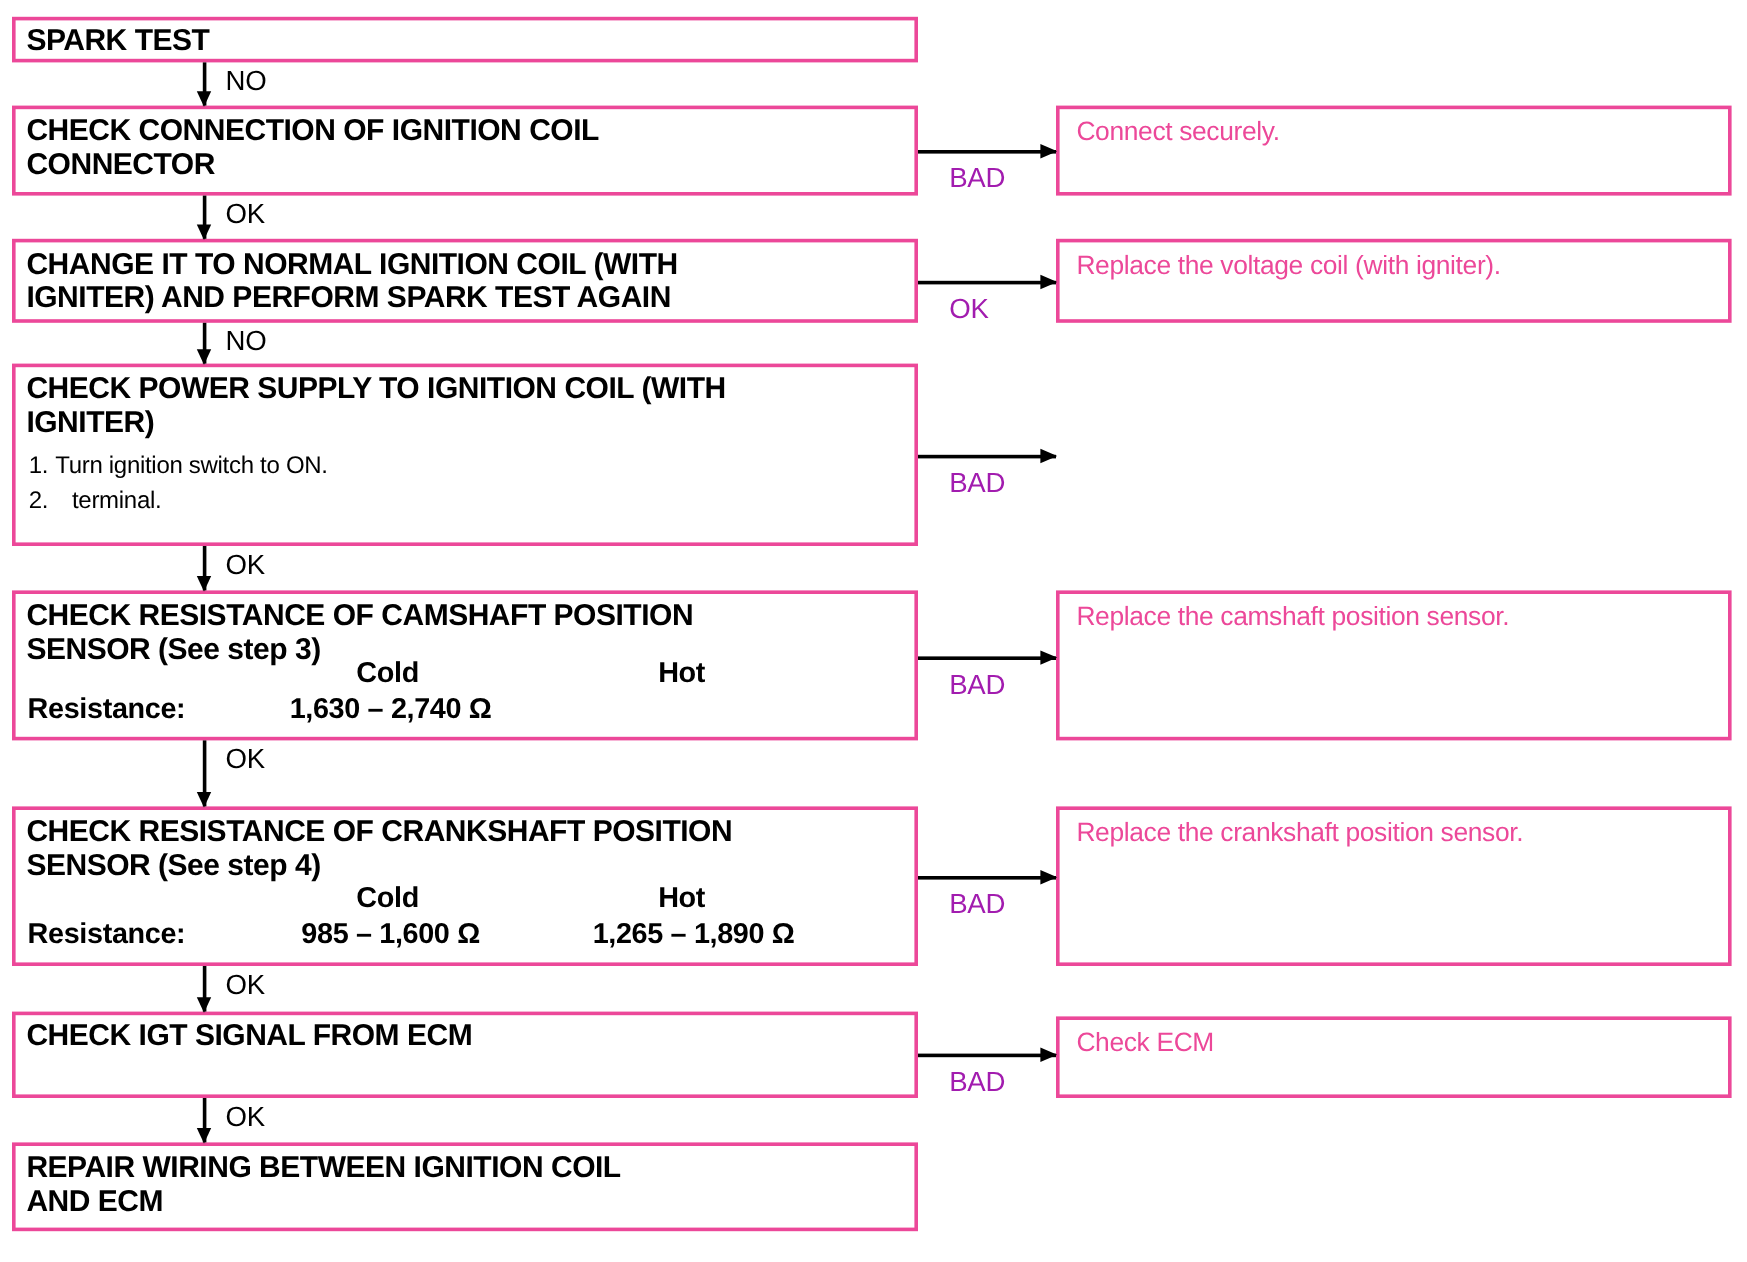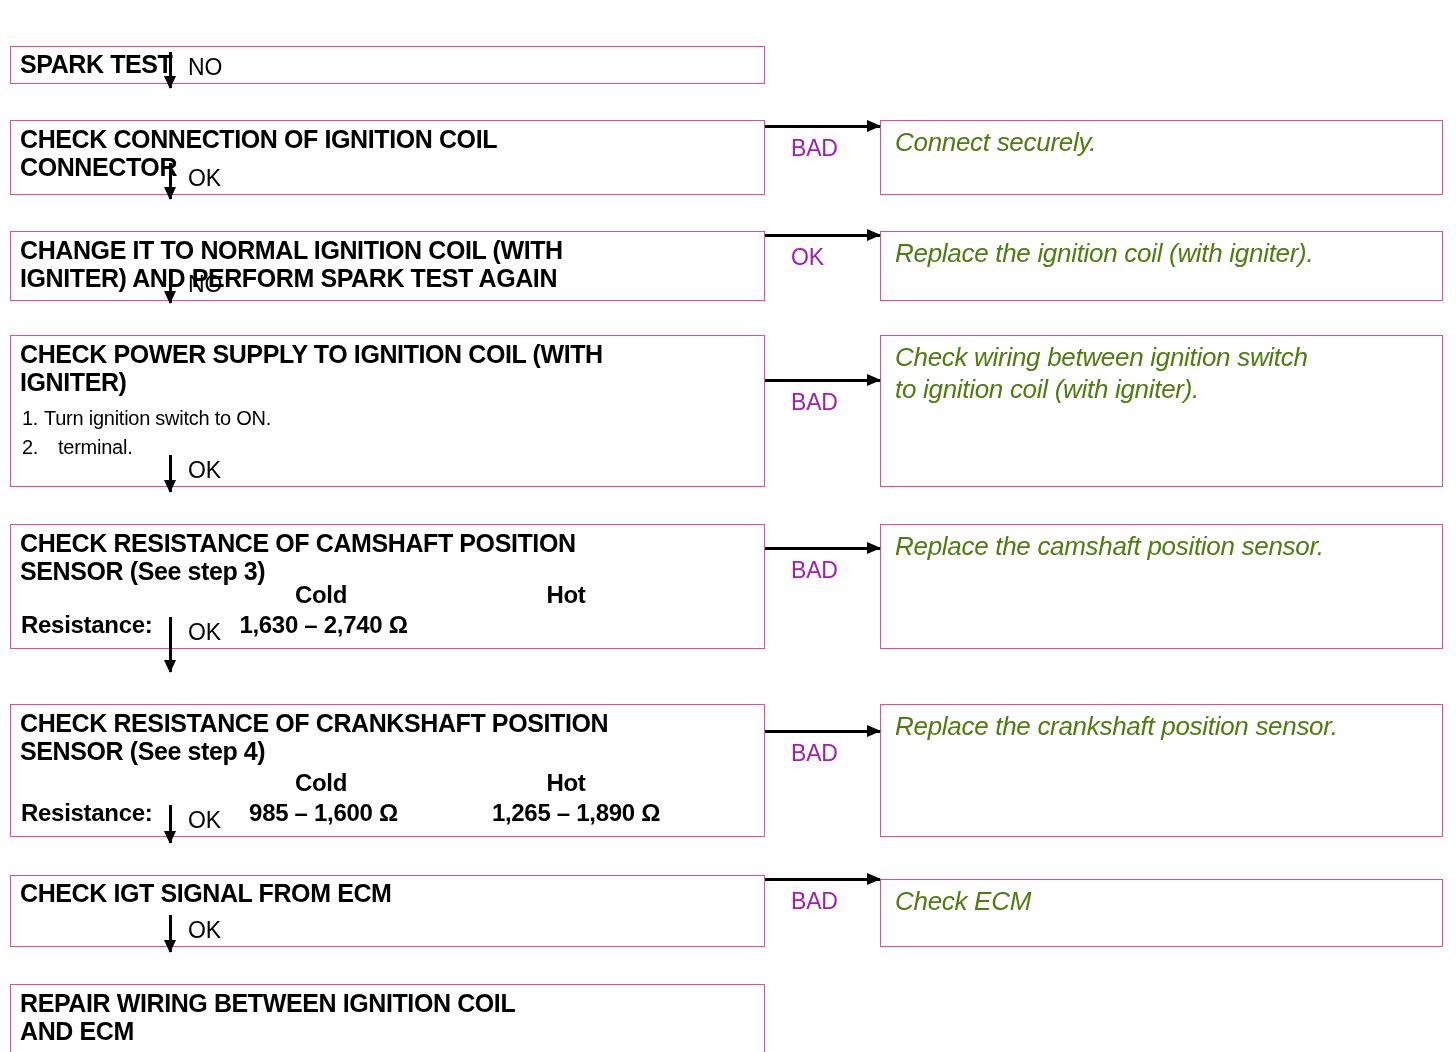--- a/index.html
+++ b/index.html
@@ -14,23 +14,22 @@
   #page {
     position: relative;
     width: 1456px;
     height: 1052px;
     background: #ffffff;
     overflow: hidden;
   }
   .box {
     position: absolute;
     box-sizing: border-box;
-    border: 1px solid #ec4899;
+    border: 3px solid #ec4899;
     background: #ffffff;
-    margin-top: 32px;
   }
   .box-left  { left: 10px;  width: 755px; }
   .box-right { left: 880px; width: 563px; }
 
   .txt {
     position: absolute;
     left: 9px;
     right: 6px;
     color: #000000;
     line-height: 1.06;
@@ -41,27 +40,26 @@
     font-size: 25px;
     letter-spacing: -0.4px;
     top: 4px;
   }
   .hdr-2line { line-height: 1.12; }
   .rtxt {
     position: absolute;
     left: 14px;
     right: 8px;
     top: 6px;
-    font-size: 26px;
+    font-size: 22px;
     font-weight: normal;
     letter-spacing: -0.3px;
     line-height: 1.22;
-    color: #4d7c0f;
+    color: #ec4899;
     white-space: pre-wrap;
-    font-style: italic;
   }
 
   
   .steps {
     position: absolute;
     left: 11px;
     right: 6px;
     top: 68px;
     font-size: 20px;
     letter-spacing: -0.25px;
@@ -224,27 +222,23 @@
   <div class="box box-left" style="top:952px; height:74px;">
     <div class="txt hdr hdr-2line">REPAIR WIRING BETWEEN IGNITION COIL
 AND ECM</div>
   </div>
 
   <div class="box box-right" style="top:88px; height:75px;">
     <div class="rtxt">Connect securely.</div>
   </div>
 
   <div class="box box-right" style="top:199px; height:70px;">
-    <div class="rtxt">Replace the ignition coil (with igniter).</div>
-  </div>
-
-  <div class="box box-right" style="top:303px; height:152px;">
-    <div class="rtxt">Check wiring between ignition switch
-to ignition coil (with igniter).</div>
-  </div>
+    <div class="rtxt">Replace the voltage coil (with igniter).</div>
+  </div>
+
 
   <div class="box box-right" style="top:492px; height:125px;">
     <div class="rtxt">Replace the camshaft position sensor.</div>
   </div>
 
   <div class="box box-right" style="top:672px; height:133px;">
     <div class="rtxt">Replace the crankshaft position sensor.</div>
   </div>
 
   <div class="box box-right" style="top:847px; height:68px;">

